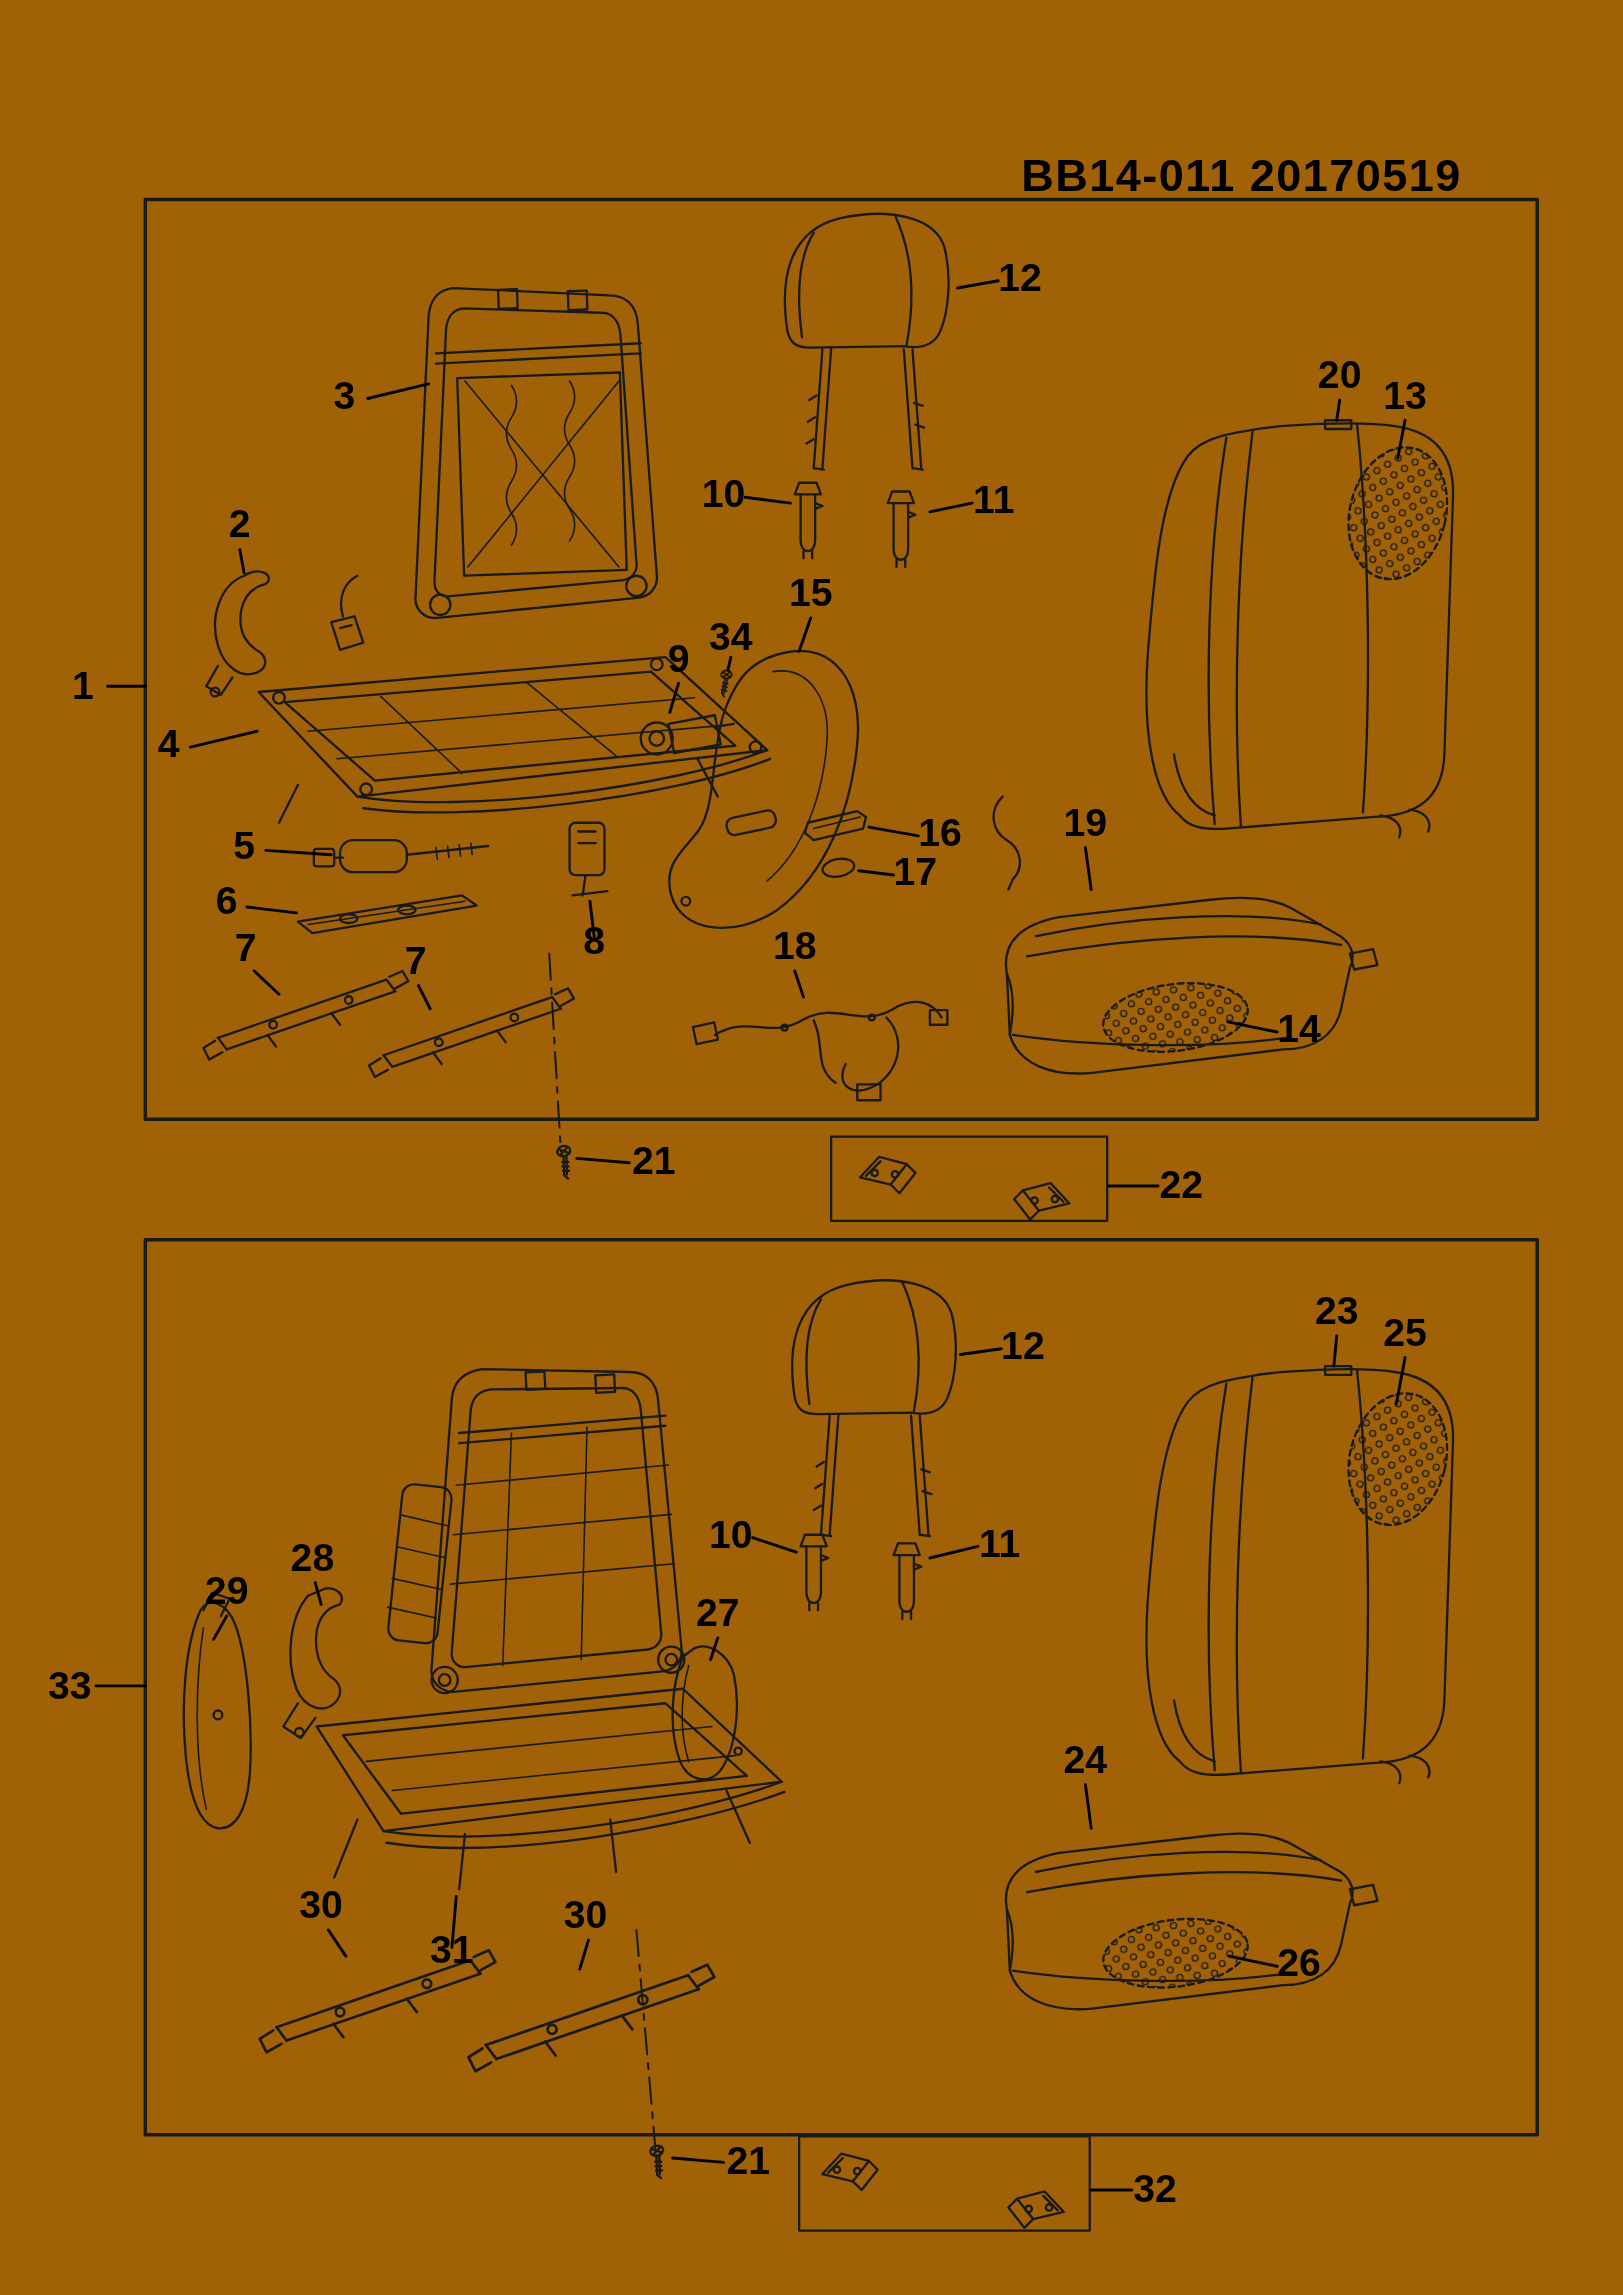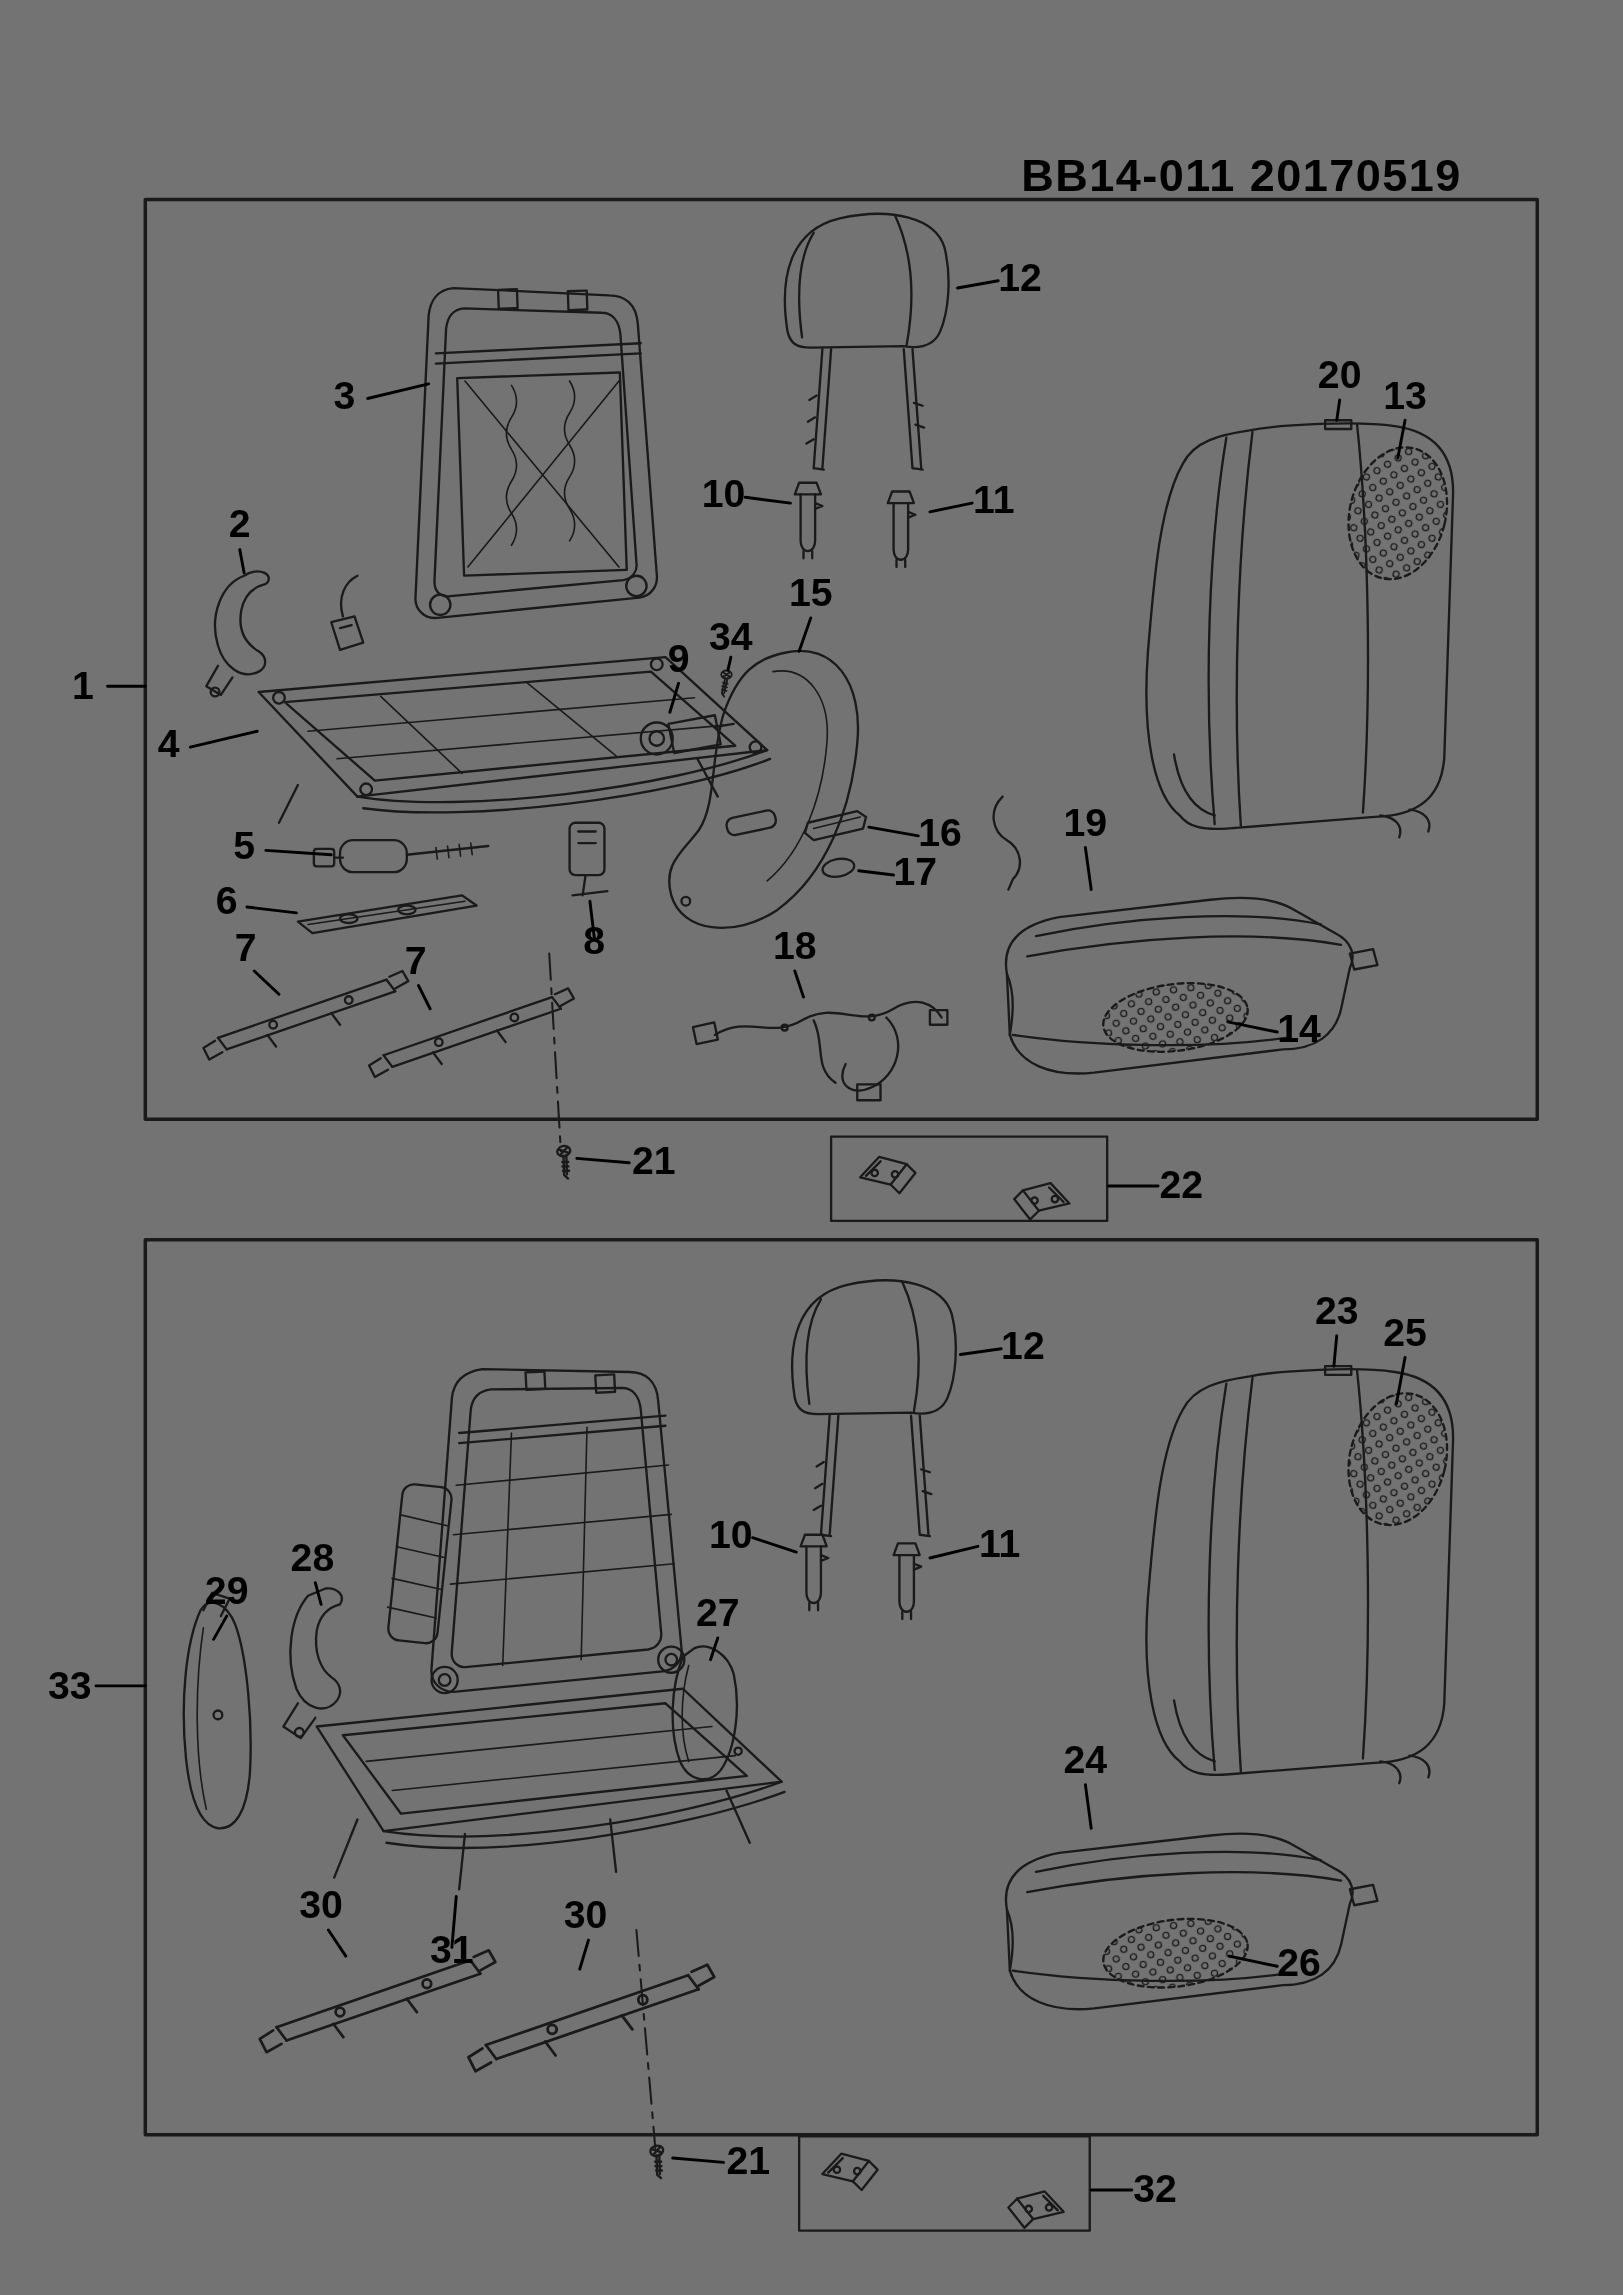--- a/index.html
+++ b/index.html
@@ -1,16 +1,16 @@
 <!DOCTYPE html>
 <html style="font-size:10.5px"><head>
 <meta charset="utf-8">
 <style>
   html,body{margin:0;padding:0;background:#ffffff}
-  .page{width:1623px;height:2295px;position:relative;background:#737373;overflow:hidden}
+  .page{width:1623px;height:2295px;position:relative;background:#a16207;overflow:hidden}
   svg{display:block}
   .art{fill:none;stroke:#1a1a1a;stroke-width:1.6;stroke-linecap:round;stroke-linejoin:round}
   .thick{stroke-width:2.4}
   .thin{stroke-width:1.1}
   .ld{fill:none;stroke:#000;stroke-width:2;stroke-linecap:round}
   .dashdot{stroke-dasharray:18 6 4 6;stroke-width:1.4}
   .perf-edge{stroke-dasharray:4 3}
   text{font-family:"Liberation Sans","DejaVu Sans",sans-serif;fill:#000;stroke:none}
   .co{font-size:27px;font-weight:bold;text-anchor:middle}
   .title{font-size:31px;font-weight:bold;text-anchor:end;letter-spacing:1px}

